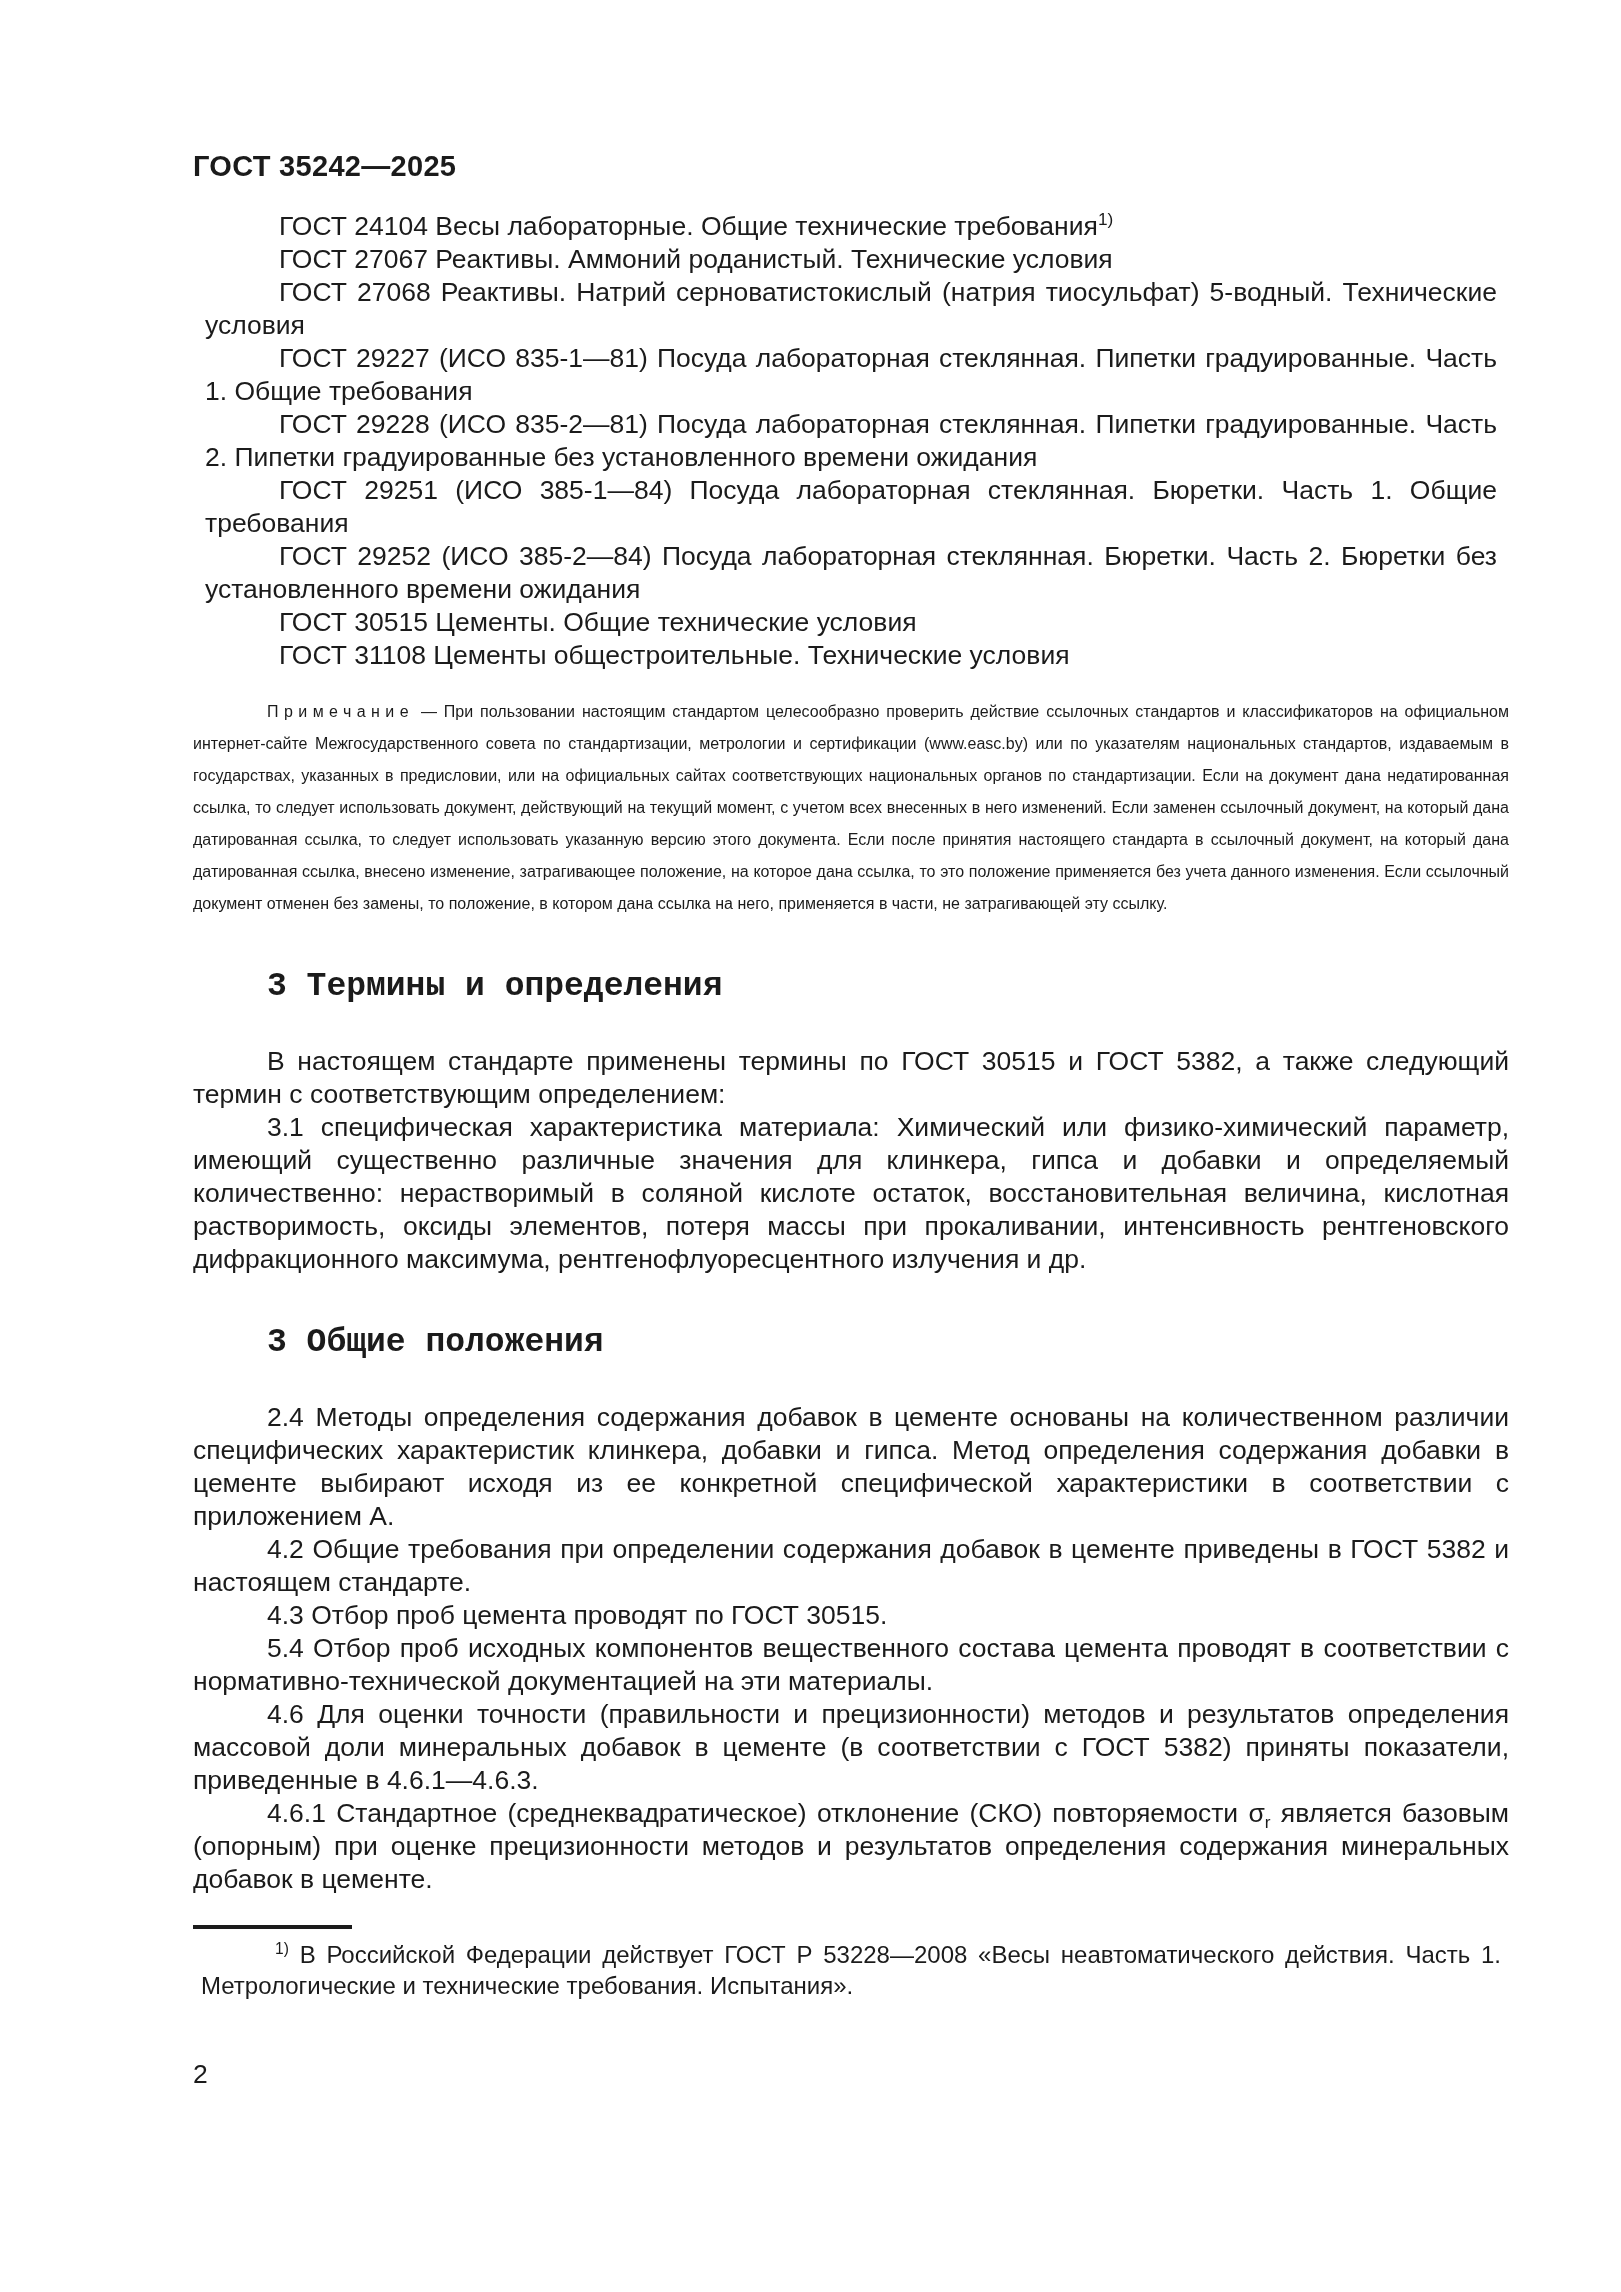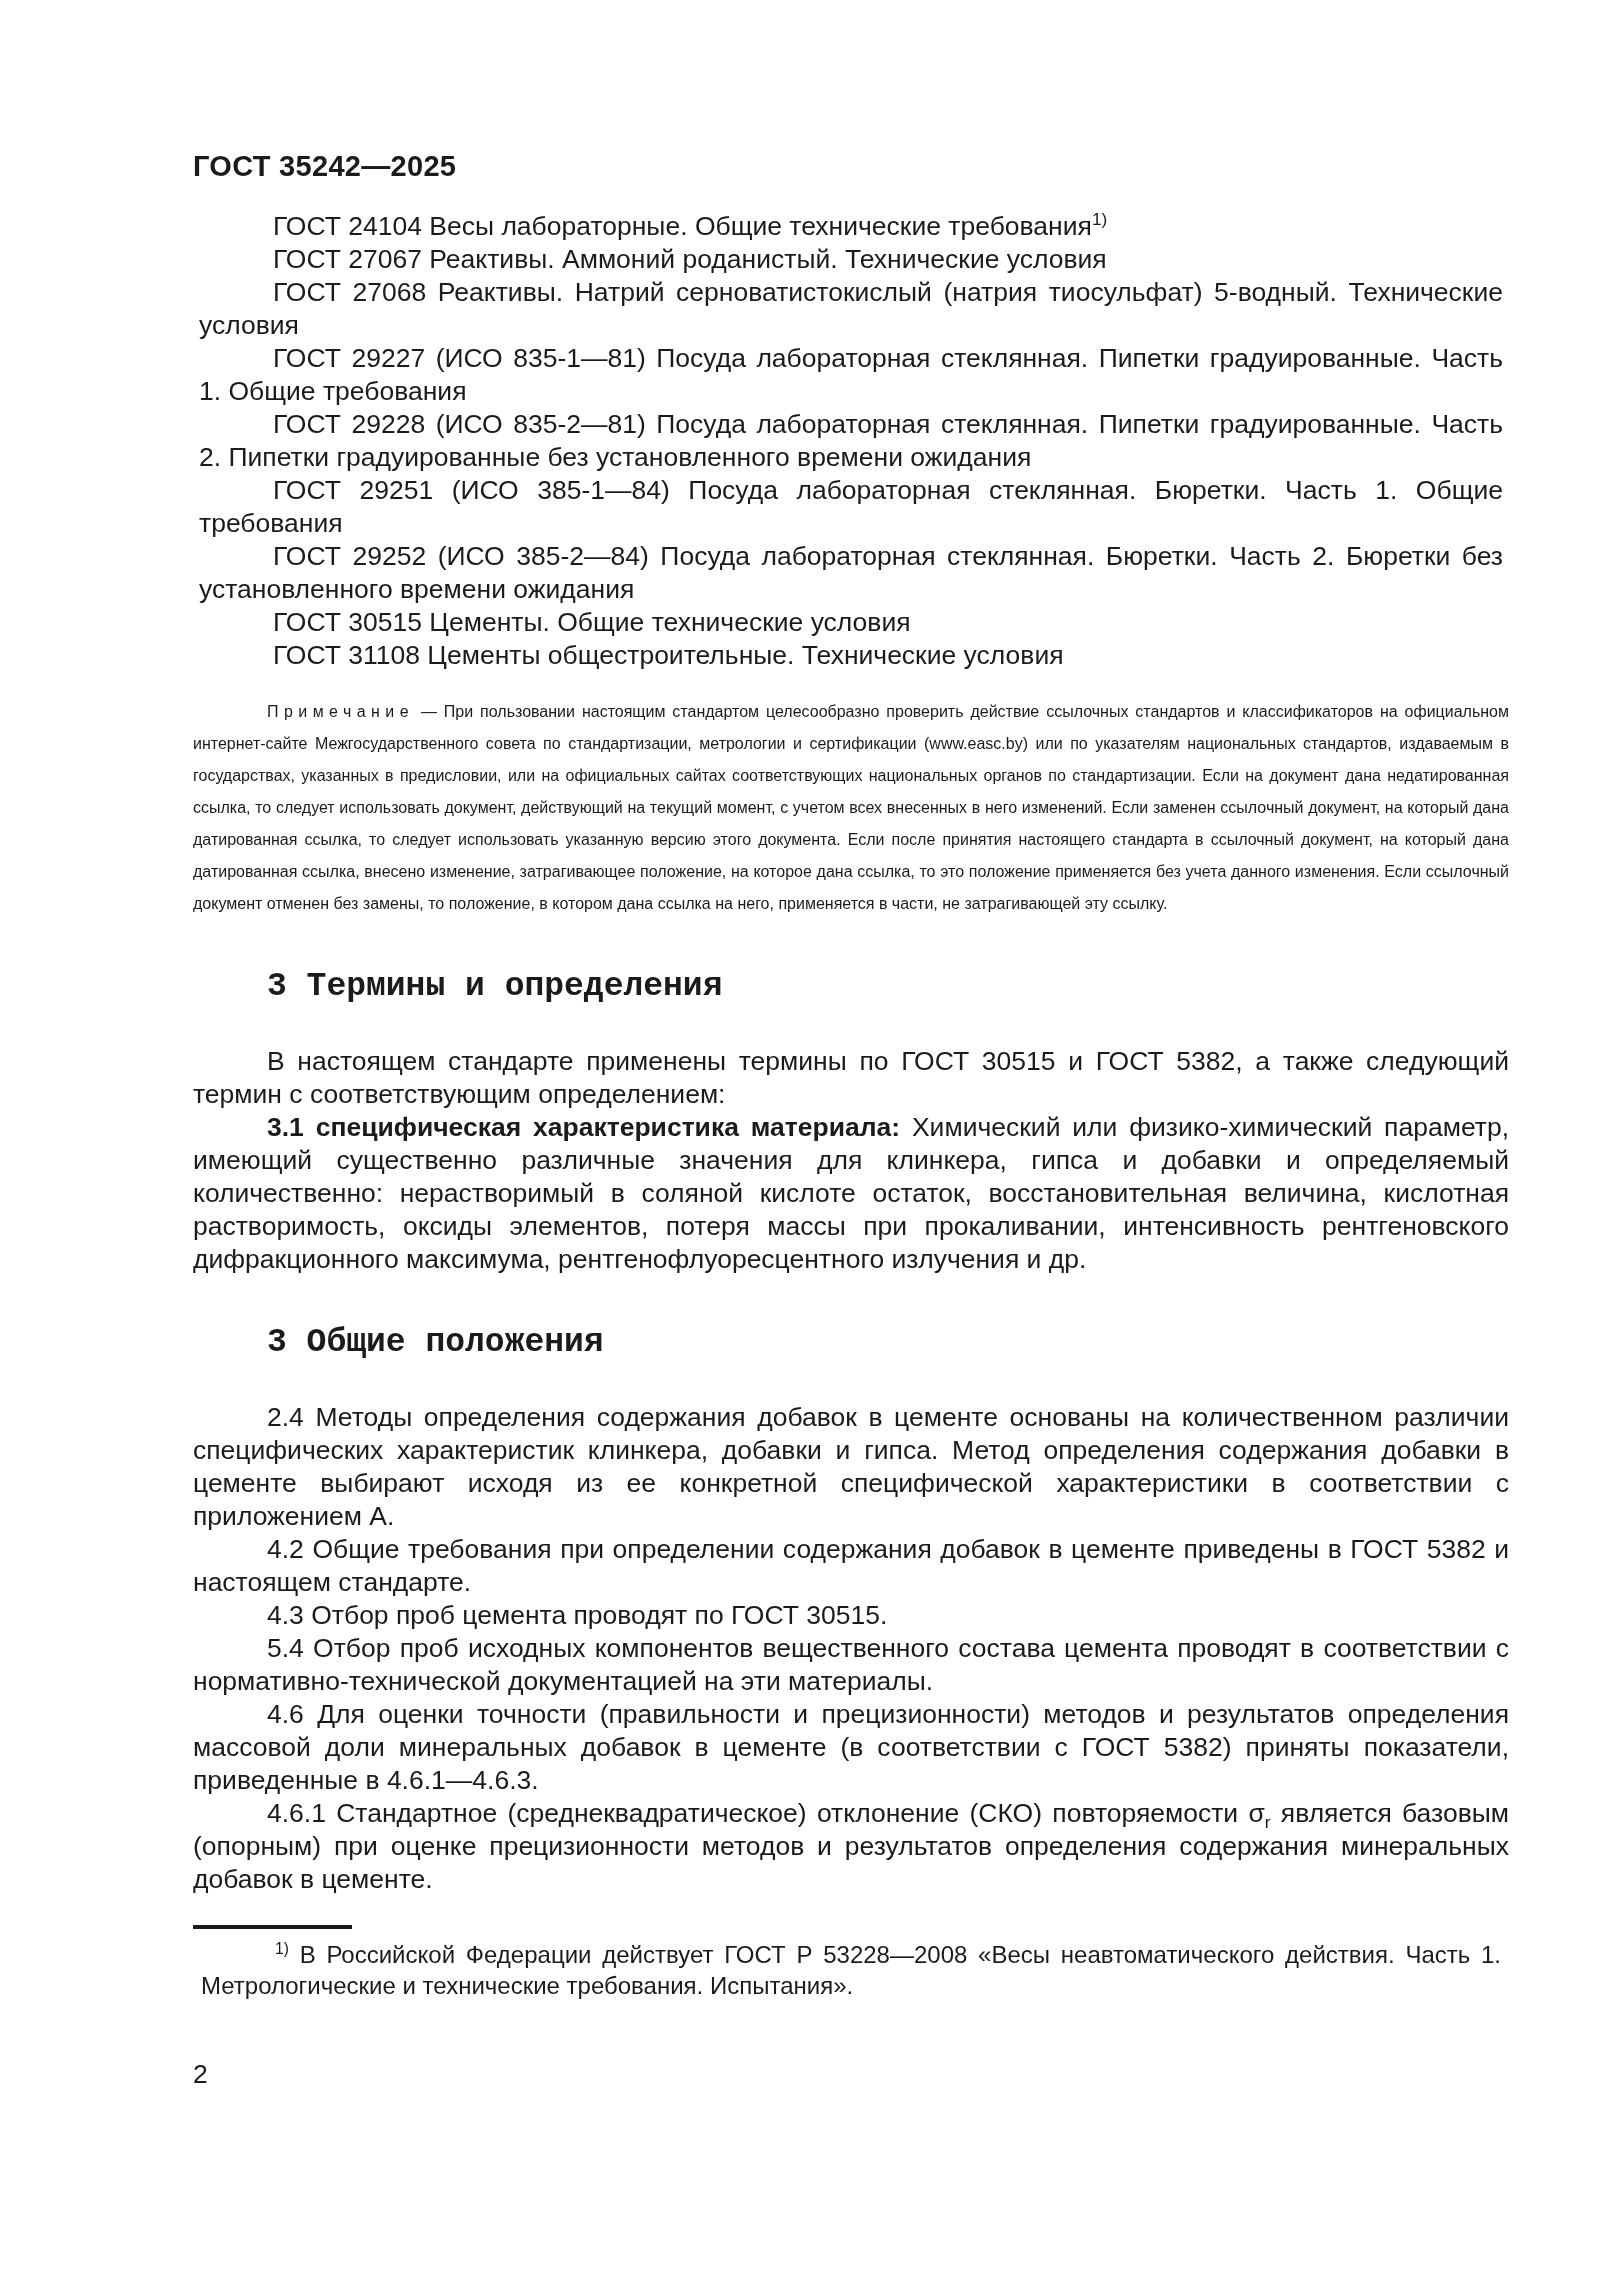--- a/index.html
+++ b/index.html
@@ -25,21 +25,21 @@
     width: 1316px;
   }
   .doc-header {
     font-size: 29px;
     font-weight: bold;
     letter-spacing: 0.3px;
     line-height: 35px;
     margin: 0 0 25.5px 0;
   }
   .refs {
-    margin: 6px;
+    margin: 12px;
   }
   p.body-p {
     margin: 0;
     font-size: 26.5px;
     line-height: 33px;
     text-align: justify;
     text-indent: 74px;
   }
   sup.ref-sup {
     font-size: 65%;
@@ -58,21 +58,21 @@
   }
   h2.sec-heading {
     font-size: 33px;
     line-height: 39px;
     font-weight: bold;
     margin: 47px 0 39px 0;
     text-indent: 74px;
     font-family: Liberation Mono, monospace;
   }
   .bold-lead {
-    font-weight: bold;
+    font-weight: normal;
   }
   sub.sigma-sub {
     font-size: 65%;
     line-height: 0;
     vertical-align: sub;
   }
   .footnote-block {
     margin-top: 29px;
   }
   .footnote-rule {

